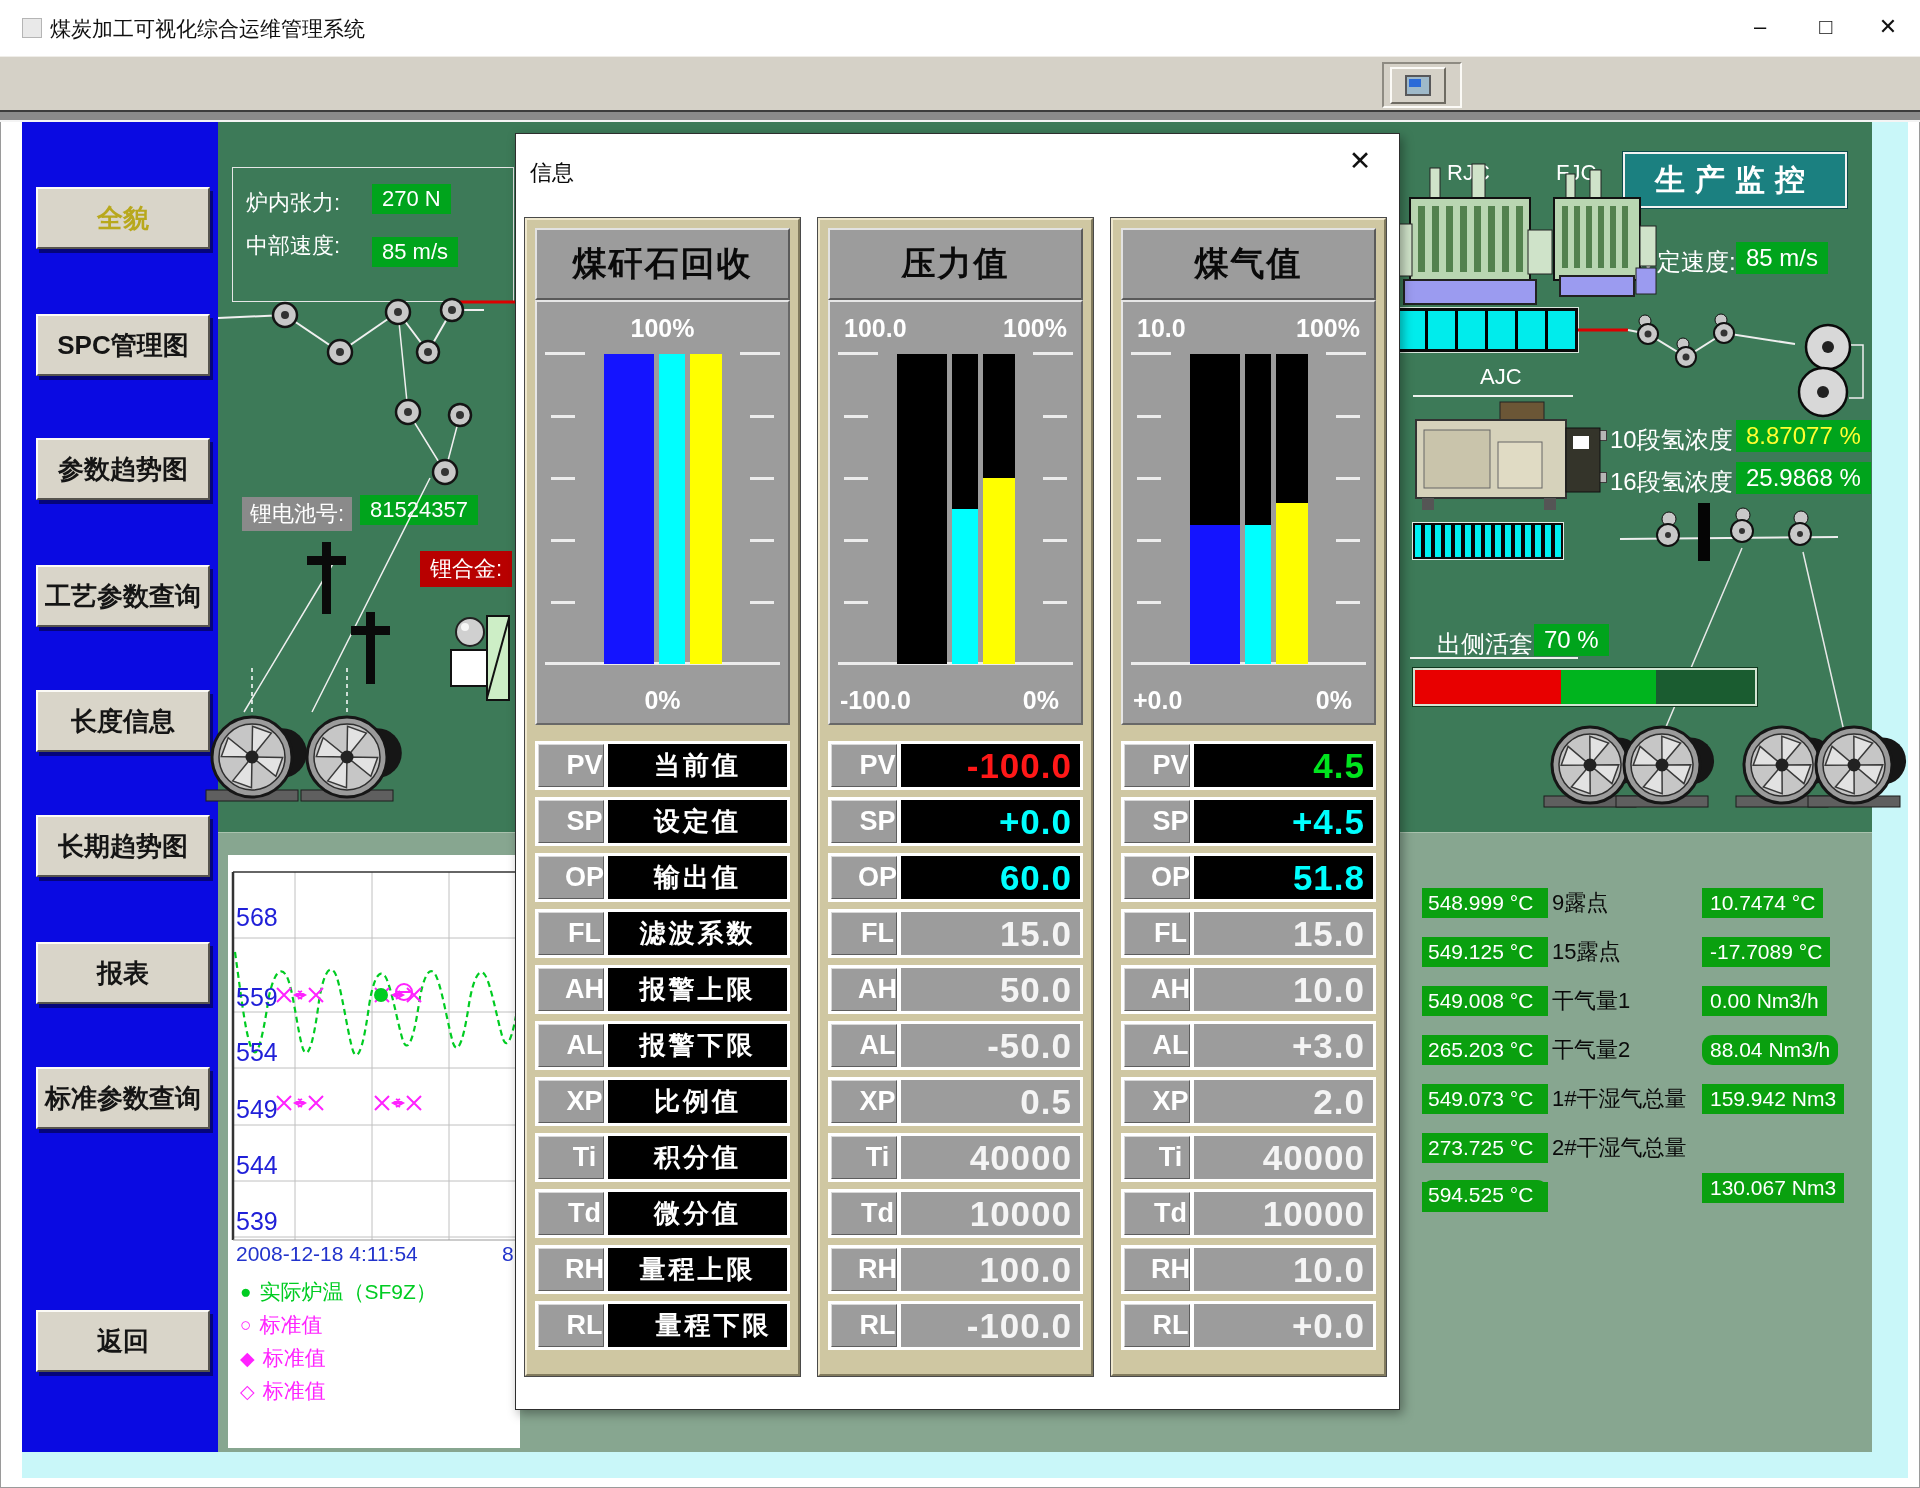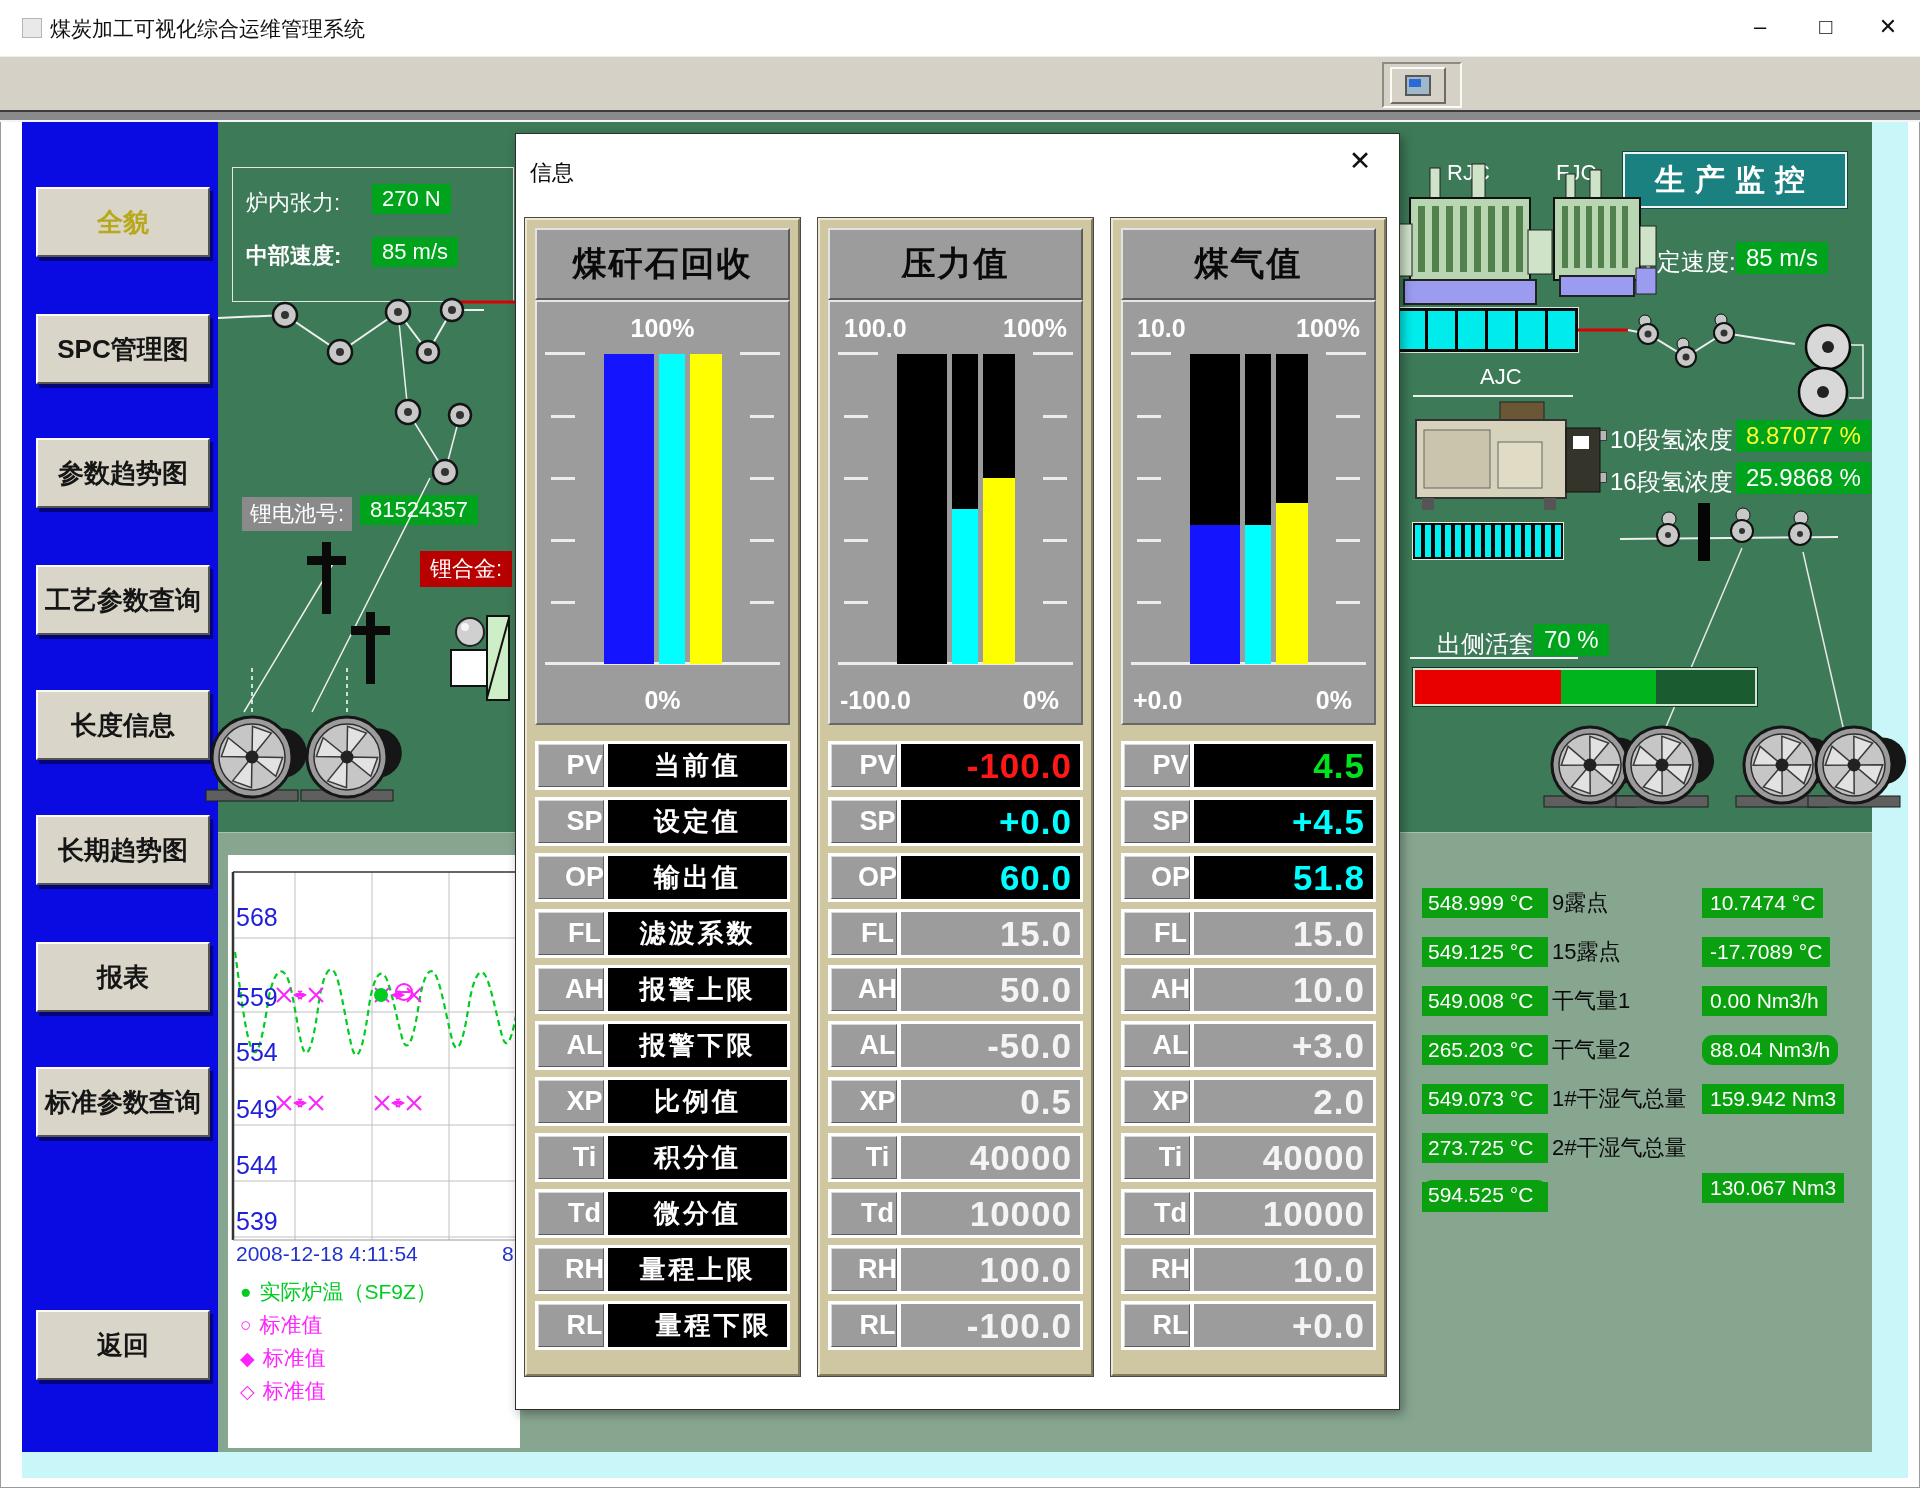--- a/index.html
+++ b/index.html
@@ -20,21 +20,21 @@
   .tbicon{width:22px;height:17px;border:2px solid #58585a;background:#9fb9c9;position:relative;}
   .tbicon:before{content:"";position:absolute;left:2px;top:2px;width:12px;height:8px;background:#2a6ad8;}
   .band{left:0;top:110px;width:1920px;height:12px;background:#8a8a8a;border-top:2px solid #3c3c3c;border-bottom:2px solid #f4f4f4;box-sizing:border-box;}
   
   .bg-sidebar{left:22px;top:122px;width:196px;height:1330px;background:#0a0ae2;}
   .bg-green{left:218px;top:122px;width:1654px;height:710px;background:#3d7a58;}
   .bg-sage{left:218px;top:832px;width:1654px;height:620px;background:#87a690;border-top:1px solid #a9c2ae;}
   .bg-cyanR{left:1872px;top:122px;width:36px;height:1330px;background:#c9f7f9;}
   .bg-cyanB{left:22px;top:1452px;width:1886px;height:26px;background:#c9f7f9;}
   
-  .sbtn{position:absolute;left:36px;width:174px;height:70px;background:#d9d5c9;
+  .sbtn{position:absolute;left:36px;width:174px;height:62px;background:#d9d5c9;
         border:2px solid;border-color:#fbfaf6 #56544e #56544e #fbfaf6;box-shadow:3px 4px 0 rgba(0,0,20,.5);
         display:flex;align-items:center;justify-content:center;font-size:26px;font-weight:bold;color:#151515;cursor:default;box-sizing:border-box;}
   .sbtn.active{color:#b8a81c;}
   
   .gbox{background:#00a41c;color:#fff;font-size:22px;padding:2px 10px;white-space:nowrap;}
   .wlabel{color:#fff;font-size:22px;white-space:nowrap;}
   .furnacebox{left:232px;top:167px;width:280px;height:133px;border:1px solid #e6e6e6;}
   .monitorbtn{left:1623px;top:152px;width:224px;height:56px;background:#1b8080;border:2px solid #f2f2f2;outline:1px solid #0a4a4a;
         color:#fff;font-size:30px;font-weight:bold;letter-spacing:10px;display:flex;align-items:center;justify-content:center;cursor:default;box-sizing:border-box;}
   .conveyor1{left:1395px;top:308px;width:183px;height:44px;background:repeating-linear-gradient(90deg,#00ecec 0 27px,#000 27px 30px);
@@ -101,21 +101,21 @@
 
   <div class="abs bg-sidebar"></div>
   <div class="abs bg-green"></div>
   <div class="abs bg-sage"></div>
   <div class="abs bg-cyanR"></div>
   <div class="abs bg-cyanB"></div>
 
   <div class="abs furnacebox"></div>
   <div class="abs wlabel" style="left:246px;top:188px;">炉内张力:</div>
   <div class="abs gbox" style="left:372px;top:184px;">270 N</div>
-  <div class="abs wlabel" style="left:246px;top:241px;font-weight:bold;">中部速度:</div>
+  <div class="abs wlabel" style="left:246px;top:231px;">中部速度:</div>
   <div class="abs gbox" style="left:372px;top:237px;">85 m/s</div>
 
   <svg class="abs" style="left:218px;top:280px;z-index:1;" width="302" height="560" viewBox="0 0 302 560">
     <polyline points="0,38 67,35 122,72 180,32 210,72 234,30 266,30" fill="none" stroke="#f0f0f0" stroke-width="2"></polyline>
     <path d="M242,22 L297,22" stroke="#dd0000" stroke-width="3"></path>
     <path d="M180,32 L190,132 M190,132 L227,192 M242,135 L227,192" stroke="#f0f0f0" stroke-width="1.5"></path>
     <path d="M26,432 L116,282 M94,432 L212,198" stroke="#efefef" stroke-width="1.5"></path>
     <path d="M34,388 L34,437 M129,388 L129,437" stroke="#ffffff" stroke-width="1.5" stroke-dasharray="4 4"></path>
     <g>
       <g>

